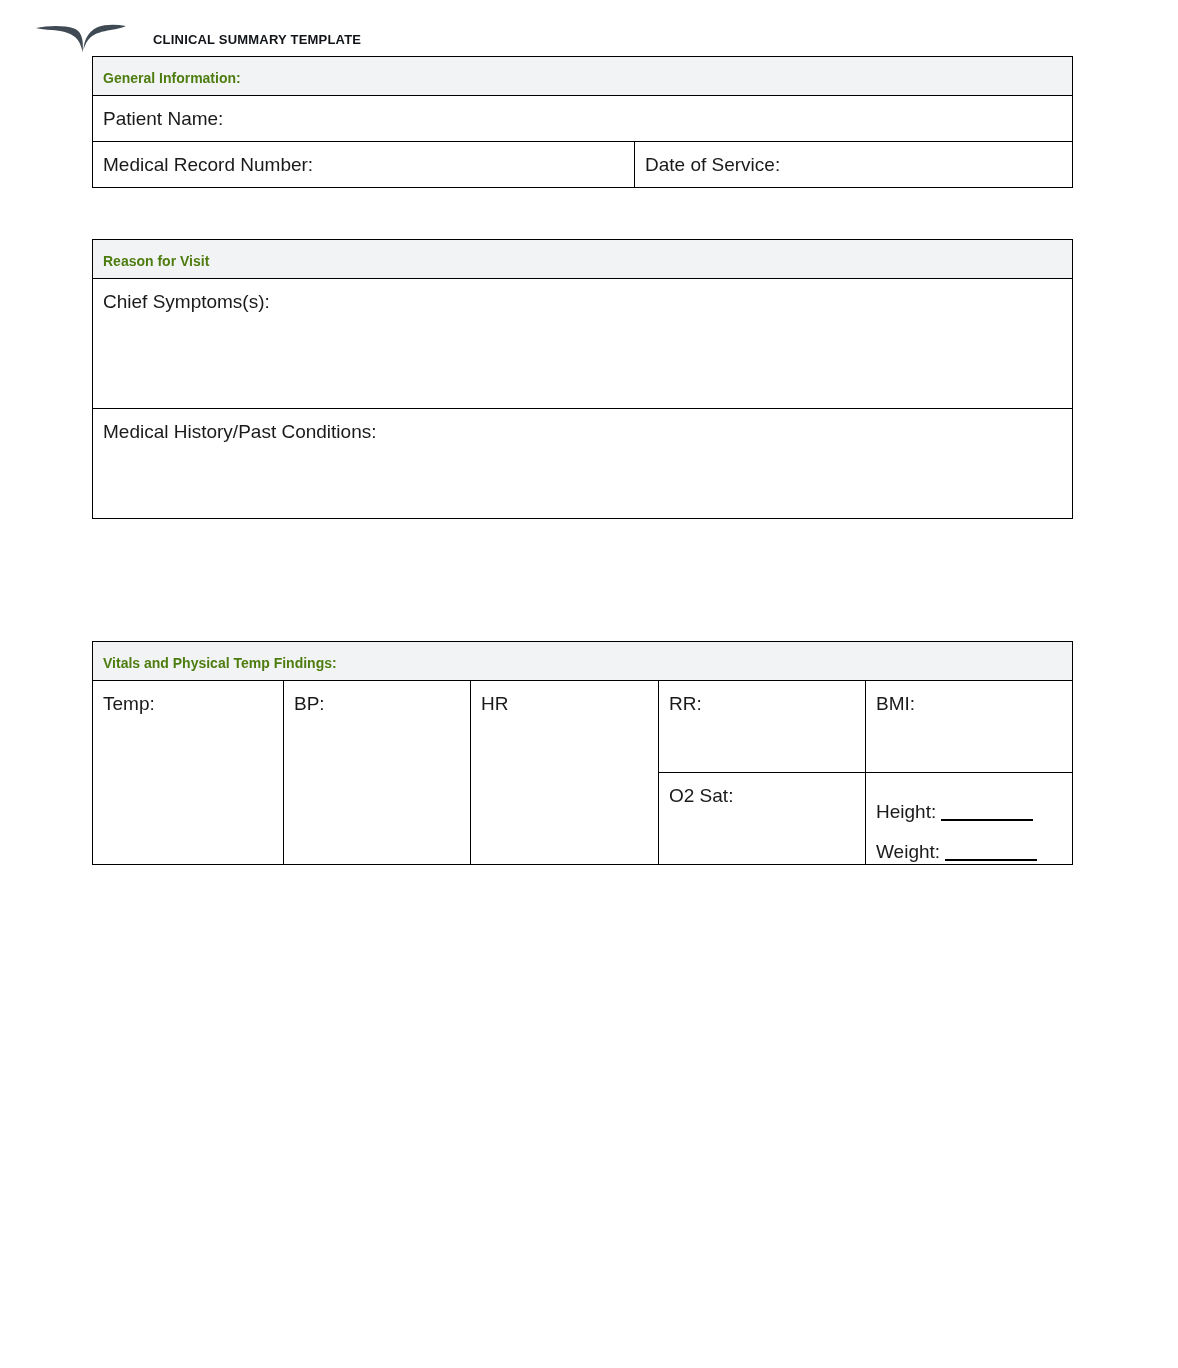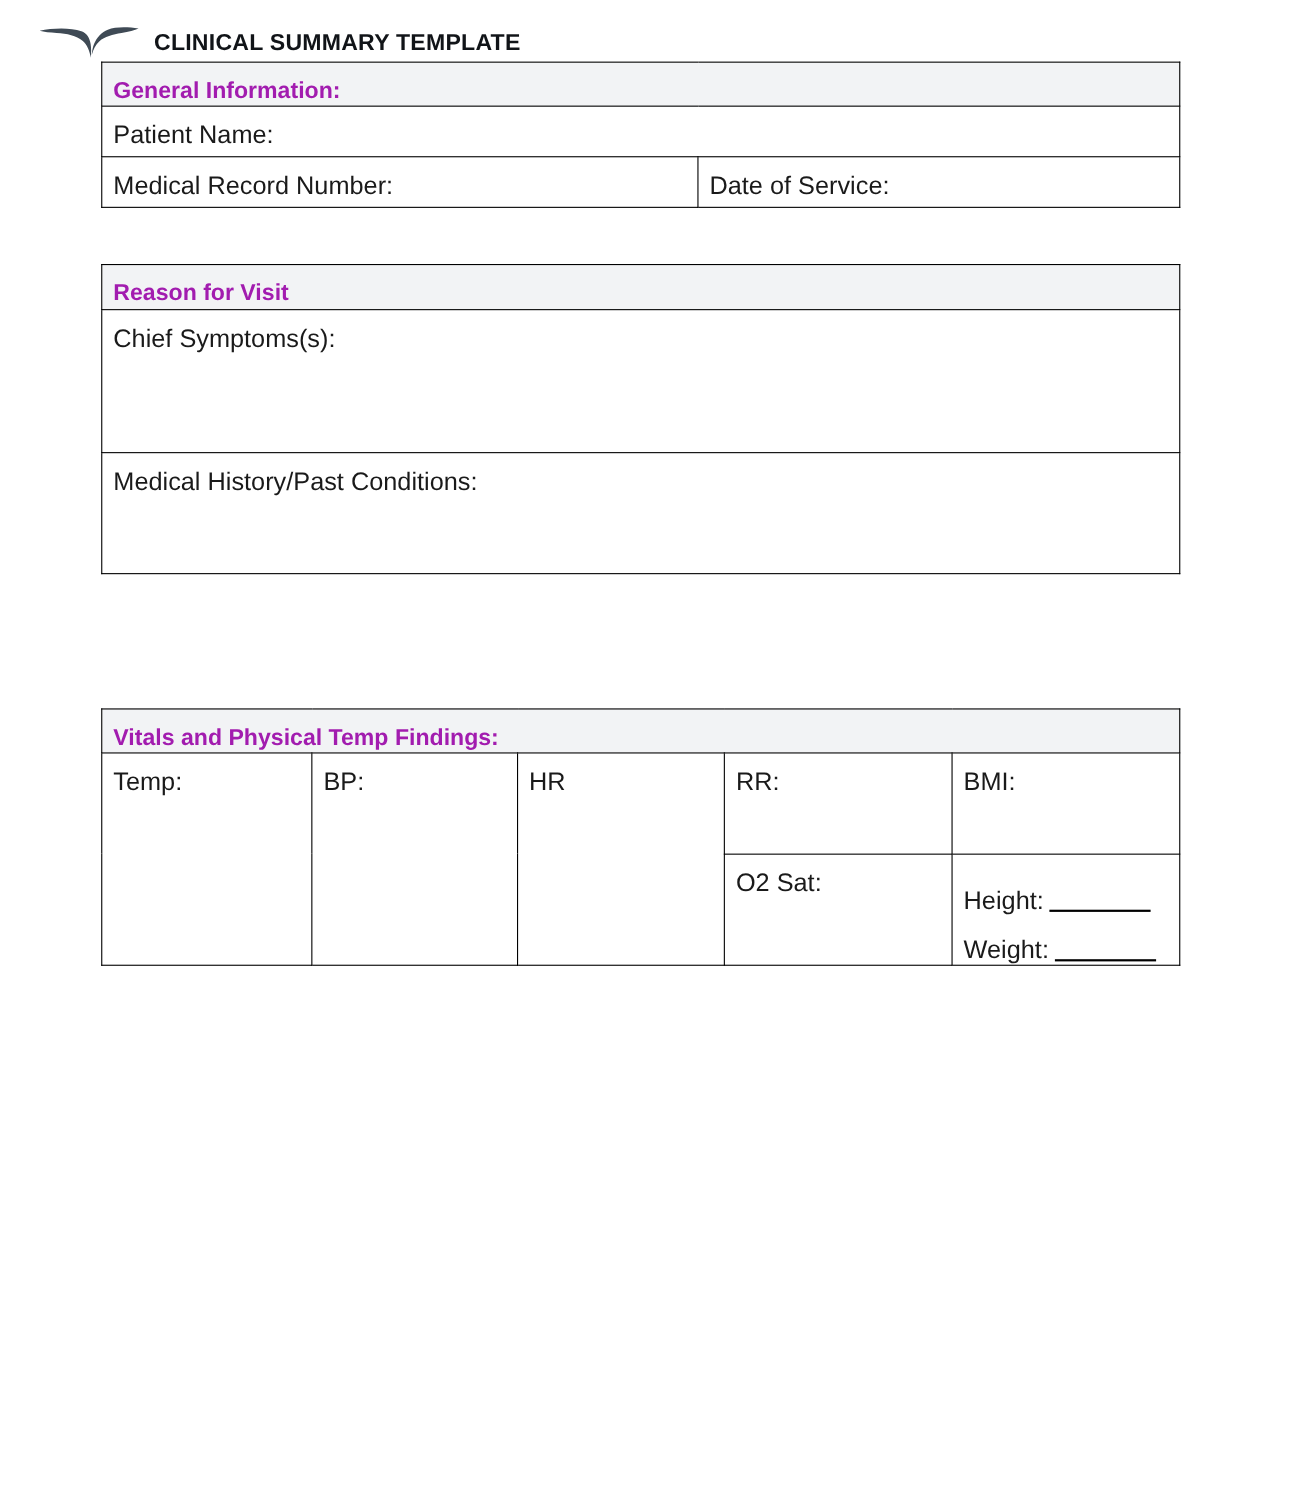--- a/index.html
+++ b/index.html
@@ -23,49 +23,49 @@
     height: 56px;
     box-sizing: border-box;
   }
   .brand-logo {
     width: 94px;
     height: 40px;
     flex: 0 0 auto;
     display: block;
   }
   .brand-title {
-    font-size: 21px;
+    font-size: 13px;
     font-weight: bold;
     letter-spacing: 0.2px;
     color: #111418;
-    margin-left: 12px;
+    margin-left: 25px;
     white-space: nowrap;
   }
 
   
   .section {
     width: 980px;
     margin-left: 92px;
     border-collapse: collapse;
     table-layout: fixed;
   }
   .section td {
     border: 1.6px solid #000000;
     padding: 11px 0 0 10px;
     vertical-align: top;
-    font-size: 23px;
+    font-size: 19px;
     line-height: 1.25;
     color: #1a1a1a;
     background: #ffffff;
   }
   .section td.band {
     background: #f2f3f5;
     font-weight: bold;
-    font-size: 21px;
-    color: #a21caf;
+    font-size: 14px;
+    color: #4d7c0f;
     padding-top: 13px;
     height: 25px;
   }
 
   
   .gap-1 { height: 51px; }
   .gap-2 { height: 70px; }
   .gap-3 { height: 52px; }
 
   

